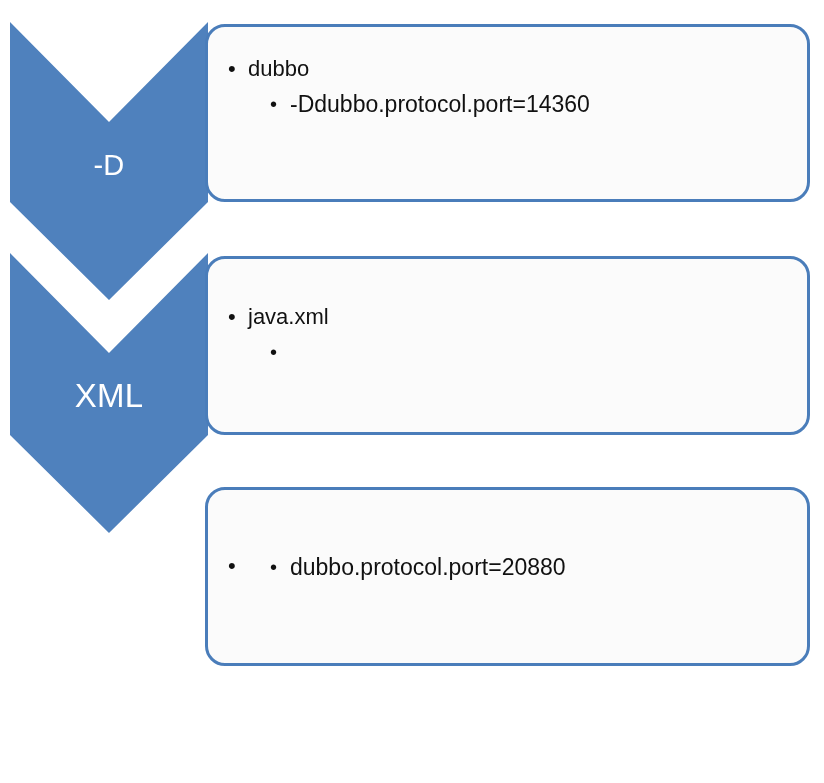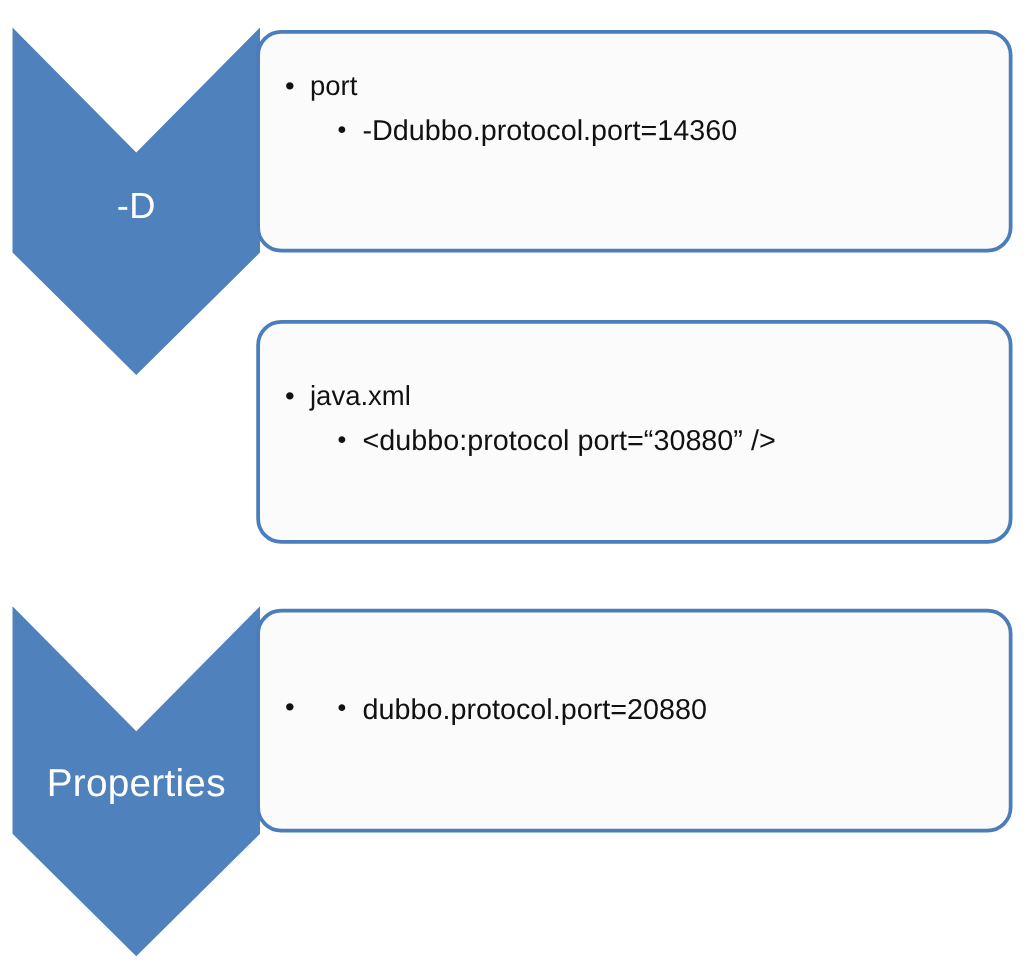--- a/index.html
+++ b/index.html
@@ -127,62 +127,61 @@
         <path d="M 0,0 L 99,100 L 198,0 L 198,180 L 99,278 L 0,180 Z" fill="#4F81BD"></path>
       </svg>
       <div class="chevron-label" style="top:126px;font-size:29px;line-height:34px;">-D</div>
     </div>
 
     <div class="content-box" style="top:24px;height:178px;">
       <div class="box-inner" style="top:26px;">
         <ul class="lvl1">
           <li class="item-l1">
             <span class="bullet-l1">•</span>
-            <span>port</span>
+            <span>dubbo</span>
             <ul class="lvl2">
               <li class="item-l2">
                 <span class="bullet-l2">•</span>
                 <span>-Ddubbo.protocol.port=14360</span>
               </li>
             </ul>
           </li>
         </ul>
       </div>
     </div>
   </div>
 
   <div class="stage" style="top:0;height:543px;">
 
+    <div class="chevron-wrap" style="top:253px;height:280px;">
+      <svg class="chevron-svg" viewBox="0 0 198 280" preserveAspectRatio="none">
+        <path d="M 0,0 L 99,100 L 198,0 L 198,182 L 99,280 L 0,182 Z" fill="#4F81BD"></path>
+      </svg>
+      <div class="chevron-label" style="top:124px;font-size:33px;line-height:38px;">XML</div>
+    </div>
 
     <div class="content-box" style="top:256px;height:179px;">
       <div class="box-inner" style="top:42px;">
         <ul class="lvl1">
           <li class="item-l1">
             <span class="bullet-l1">•</span>
             <span>java.xml</span>
             <ul class="lvl2">
               <li class="item-l2">
                 <span class="bullet-l2">•</span>
-                <span>&lt;dubbo:protocol port=“30880” /&gt;</span>
               </li>
             </ul>
           </li>
         </ul>
       </div>
     </div>
   </div>
 
   <div class="stage" style="top:0;height:775px;">
 
-    <div class="chevron-wrap" style="top:485px;height:280px;">
-      <svg class="chevron-svg" viewBox="0 0 198 280" preserveAspectRatio="none">
-        <path d="M 0,0 L 99,100 L 198,0 L 198,182 L 99,280 L 0,182 Z" fill="#4F81BD"></path>
-      </svg>
-      <div class="chevron-label" style="top:124px;font-size:31px;line-height:36px;">Properties</div>
-    </div>
 
     <div class="content-box" style="top:487px;height:179px;">
       <div class="box-inner" style="top:58px;">
         <ul class="lvl1">
           <li class="item-l1">
             <span class="bullet-l1">•</span>
             <ul class="lvl2">
               <li class="item-l2">
                 <span class="bullet-l2">•</span>
                 <span>dubbo.protocol.port=20880</span>

